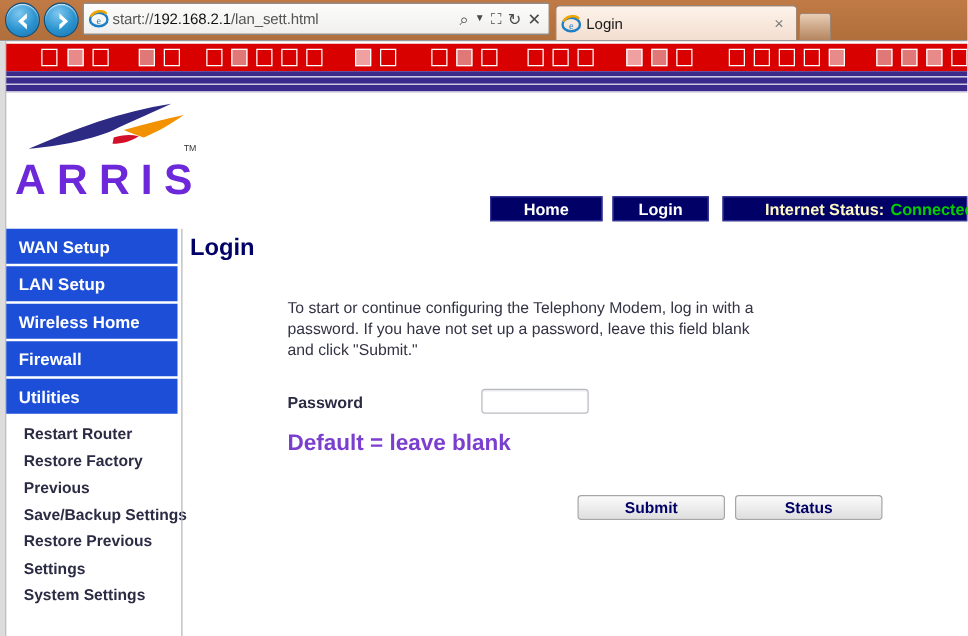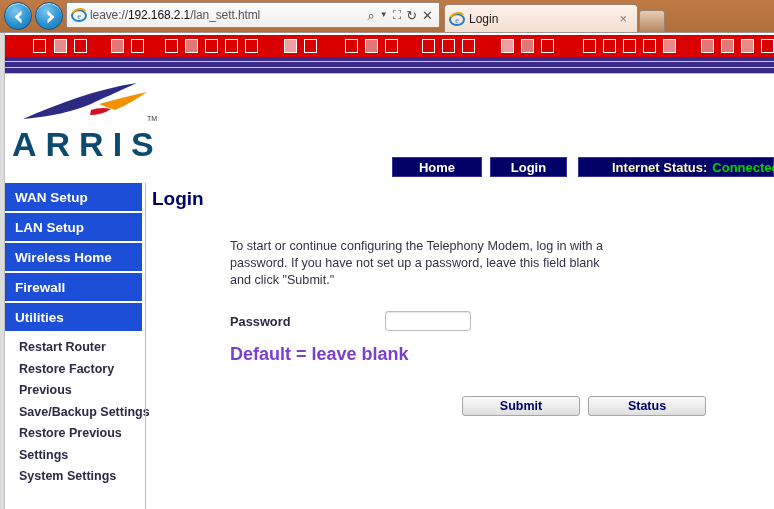--- a/index.html
+++ b/index.html
@@ -98,21 +98,21 @@
     width: 13px; height: 14px;
     border: 1px solid #ffffff;
   }
   #stripes { position: absolute; left: 5px; top: 24px; width: 769px; height: 17px; }
   .stripe { position: absolute; left: 0; width: 769px; }
 
   
   #logo-area { position: absolute; left: 5px; top: 44px; width: 200px; height: 106px; }
   #arris-wordmark {
     position: absolute; left: 7px; top: 48px;
-    font-size: 34px; font-weight: bold; color: #0c4a6e;
+    font-size: 34px; font-weight: bold; color: #6d28d9;
     letter-spacing: 9px; font-family: "Liberation Sans", sans-serif;
   }
 
   
   .topnav-btn {
     position: absolute; top: 124px; height: 20px;
     background: #000066; border: 1px solid #333399;
     color: #ffffff; font-size: 13px; font-weight: bold;
     display: flex; align-items: center; justify-content: center;
   }
@@ -204,21 +204,21 @@
       </svg>
     </div>
   </div>
 
   <div id="address-bar">
     <svg id="ie-favicon" width="16" height="16" viewBox="0 0 16 16">
       <ellipse cx="8" cy="8.6" rx="7" ry="5.4" fill="none" stroke="#1f7fc4" stroke-width="2"></ellipse>
       <path d="M2 5.5 C5 1.5 12 1 13.6 3.6" fill="none" stroke="#f0a500" stroke-width="2" stroke-linecap="round"></path>
       <text x="8" y="12" font-size="8" fill="#1f7fc4" text-anchor="middle" font-family="Liberation Serif, serif">e</text>
     </svg>
-    <div id="url-text"><span>leave://</span><b>192.168.2.1</b><span>/lan_sett.html</span></div>
+    <div id="url-text"><span>start://</span><b>192.168.2.1</b><span>/lan_sett.html</span></div>
     <div id="addr-icons">
       <span>⌕</span>
       <span style="font-size:8px;">▼</span>
       <span style="font-size:12px;">⛶</span>
       <span>↻</span>
       <span>✕</span>
     </div>
   </div>
 
   <div id="tab-strip">

